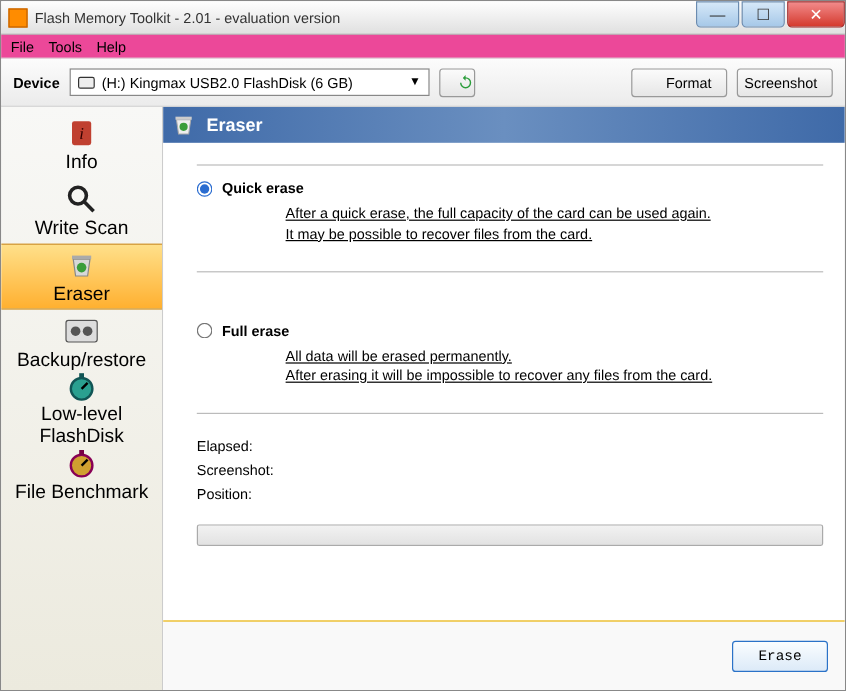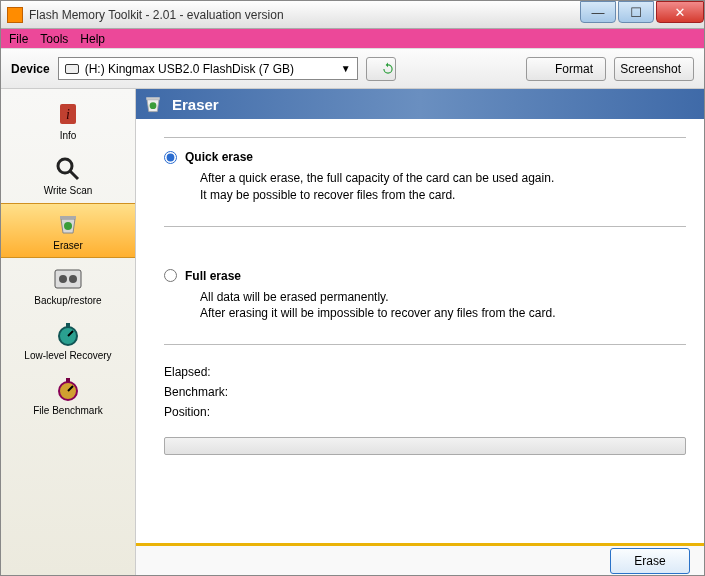--- a/index.html
+++ b/index.html
@@ -28,38 +28,38 @@
 .refresh-btn { width: 30px; padding: 0; }
 .refresh-btn svg { width: 14px; height: 14px; }
 .spacer { flex: 1; }
 
 .body { flex: 1; display: flex; overflow: hidden; }
 
 .sidebar { width: 135px; background: linear-gradient(to bottom,#f8f8f6,#eceade); border-right: 1px solid #ccc; display: flex; flex-direction: column; padding-top: 4px; }
 .sb-item { height: 55px; display: flex; flex-direction: column; align-items: center; justify-content: center; gap: 2px; cursor: pointer; color: #000; }
 .sb-item.selected { background: linear-gradient(to bottom,#ffe08a,#ffb030); border-top: 1px solid #d09020; border-bottom: 1px solid #d09020; }
 .sb-icon { width: 28px; height: 28px; display: flex; align-items: center; justify-content: center; }
-.sb-label { font-size: 10px; text-align: center; }
+.sb-label { font-size: 16px; text-align: center; }
 
 .content { flex: 1; background: #fff; display: flex; flex-direction: column; padding: 0; }
 .content-header { height: 30px; background: linear-gradient(to right,#3f6aa8,#6a8fc0 50%,#3f6aa8); display: flex; align-items: center; padding-left: 6px; gap: 8px; color: #fff; font-size: 15px; font-weight: bold; }
 .content-header .bin-icon { width: 22px; height: 22px; }
 
 .content-body { flex: 1; padding: 12px 18px 8px 28px; display: flex; flex-direction: column; }
 .hr { border: none; border-top: 1px solid #bbb; margin: 6px 0 12px 0; }
 .option-row { display: flex; align-items: center; gap: 8px; margin-bottom: 6px; }
 .option-row input[type=radio] { accent-color: #2a6cd0; }
 .option-label { font-weight: bold; }
-.option-desc { margin-left: 36px; margin-bottom: 16px; line-height: 1.4; }
+.option-desc { margin-left: 74px; margin-bottom: 16px; line-height: 1.4; text-decoration: underline; }
 .stats { display: flex; gap: 65px; margin-top: 8px; flex-direction: column; }
 .stats-col { display: flex; flex-direction: column; gap: 6px; }
 .stats-col div span:first-child { display: inline-block; width: 80px; }
 .progress { height: 18px; border: 1px solid #aaa; background: linear-gradient(to bottom,#f2f2f2,#e2e2e2); margin-top: 18px; border-radius: 2px; }
 
-.footer { height: 32px; border-top: 3px solid #eab308; display: flex; align-items: center; justify-content: flex-end; padding-right: 14px; background: #f9f9f9; }
+.footer { height: 58px; border-top: 1px solid #eab308; display: flex; align-items: center; justify-content: flex-end; padding-right: 14px; background: #f9f9f9; font-family: Liberation Mono, monospace; }
 .footer .btn { width: 80px; height: 26px; border: 1px solid #2a72c8; background: linear-gradient(to bottom,#fafdff,#dceaf8); border-radius: 3px; cursor: pointer; display: flex; align-items: center; justify-content: center; }
 </style>
 </head>
 <body>
 
 <div class="window">
 
   <div class="titlebar">
     <div class="titlebar-icon"></div>
     <div class="titlebar-text">Flash Memory Toolkit - 2.01 - evaluation version</div>
@@ -73,21 +73,21 @@
   <div class="menubar">
     <span>File</span>
     <span>Tools</span>
     <span>Help</span>
   </div>
 
   <div class="toolbar">
     <span class="toolbar-label">Device</span>
     <div class="device-select">
       <div class="disk-icon"></div>
-      <span>(H:) Kingmax USB2.0 FlashDisk (7 GB)</span>
+      <span>(H:) Kingmax USB2.0 FlashDisk (6 GB)</span>
       <span class="arrow">▼</span>
     </div>
     <div class="tb-btn refresh-btn">
       <svg viewBox="0 0 24 24">
           <path fill="#2a9d3a" d="M12 4V1L8 5l4 4V6a6 6 0 1 1-6 6H4a8 8 0 1 0 8-8z"></path>
         </svg>
     </div>
     <div class="spacer"></div>
     <div class="tb-btn" style="width:80px">
         <span>Format</span>
@@ -139,21 +139,21 @@
         <div class="sb-label">Backup/restore</div>
       </div>
       <div class="sb-item">
         <div class="sb-icon">
             <svg width="26" height="26">
               <circle cx="13" cy="15" r="9" fill="#2aa090" stroke="#155" stroke-width="2"></circle>
               <rect x="11" y="2" width="4" height="4" fill="#155"></rect>
               <line x1="13" y1="15" x2="18" y2="10" stroke="#000" stroke-width="2"></line>
             </svg>
           </div>
-        <div class="sb-label">Low-level Recovery</div>
+        <div class="sb-label">Low-level FlashDisk</div>
       </div>
       <div class="sb-item">
         <div class="sb-icon">
             <svg width="26" height="26">
               <circle cx="13" cy="15" r="9" fill="#d0a030" stroke="#805" stroke-width="2"></circle>
               <rect x="11" y="2" width="4" height="4" fill="#704"></rect>
               <line x1="13" y1="15" x2="18" y2="10" stroke="#000" stroke-width="2"></line>
             </svg>
           </div>
         <div class="sb-label">File Benchmark</div>
@@ -192,21 +192,21 @@
         <div class="option-desc">
           <div>All data will be erased permanently.</div>
           <div>After erasing it will be impossible to recover any files from the card.</div>
         </div>
 
         <hr class="hr">
 
         <div class="stats">
           <div class="stats-col">
             <div><span>Elapsed:</span><span></span></div>
-            <div><span>Benchmark:</span><span></span></div>
+            <div><span>Screenshot:</span><span></span></div>
             <div><span>Position:</span><span></span></div>
           </div>
         </div>
 
         <div class="progress"></div>
       </div>
 
       <div class="footer">
         <div class="btn">
             <span>Erase</span>

